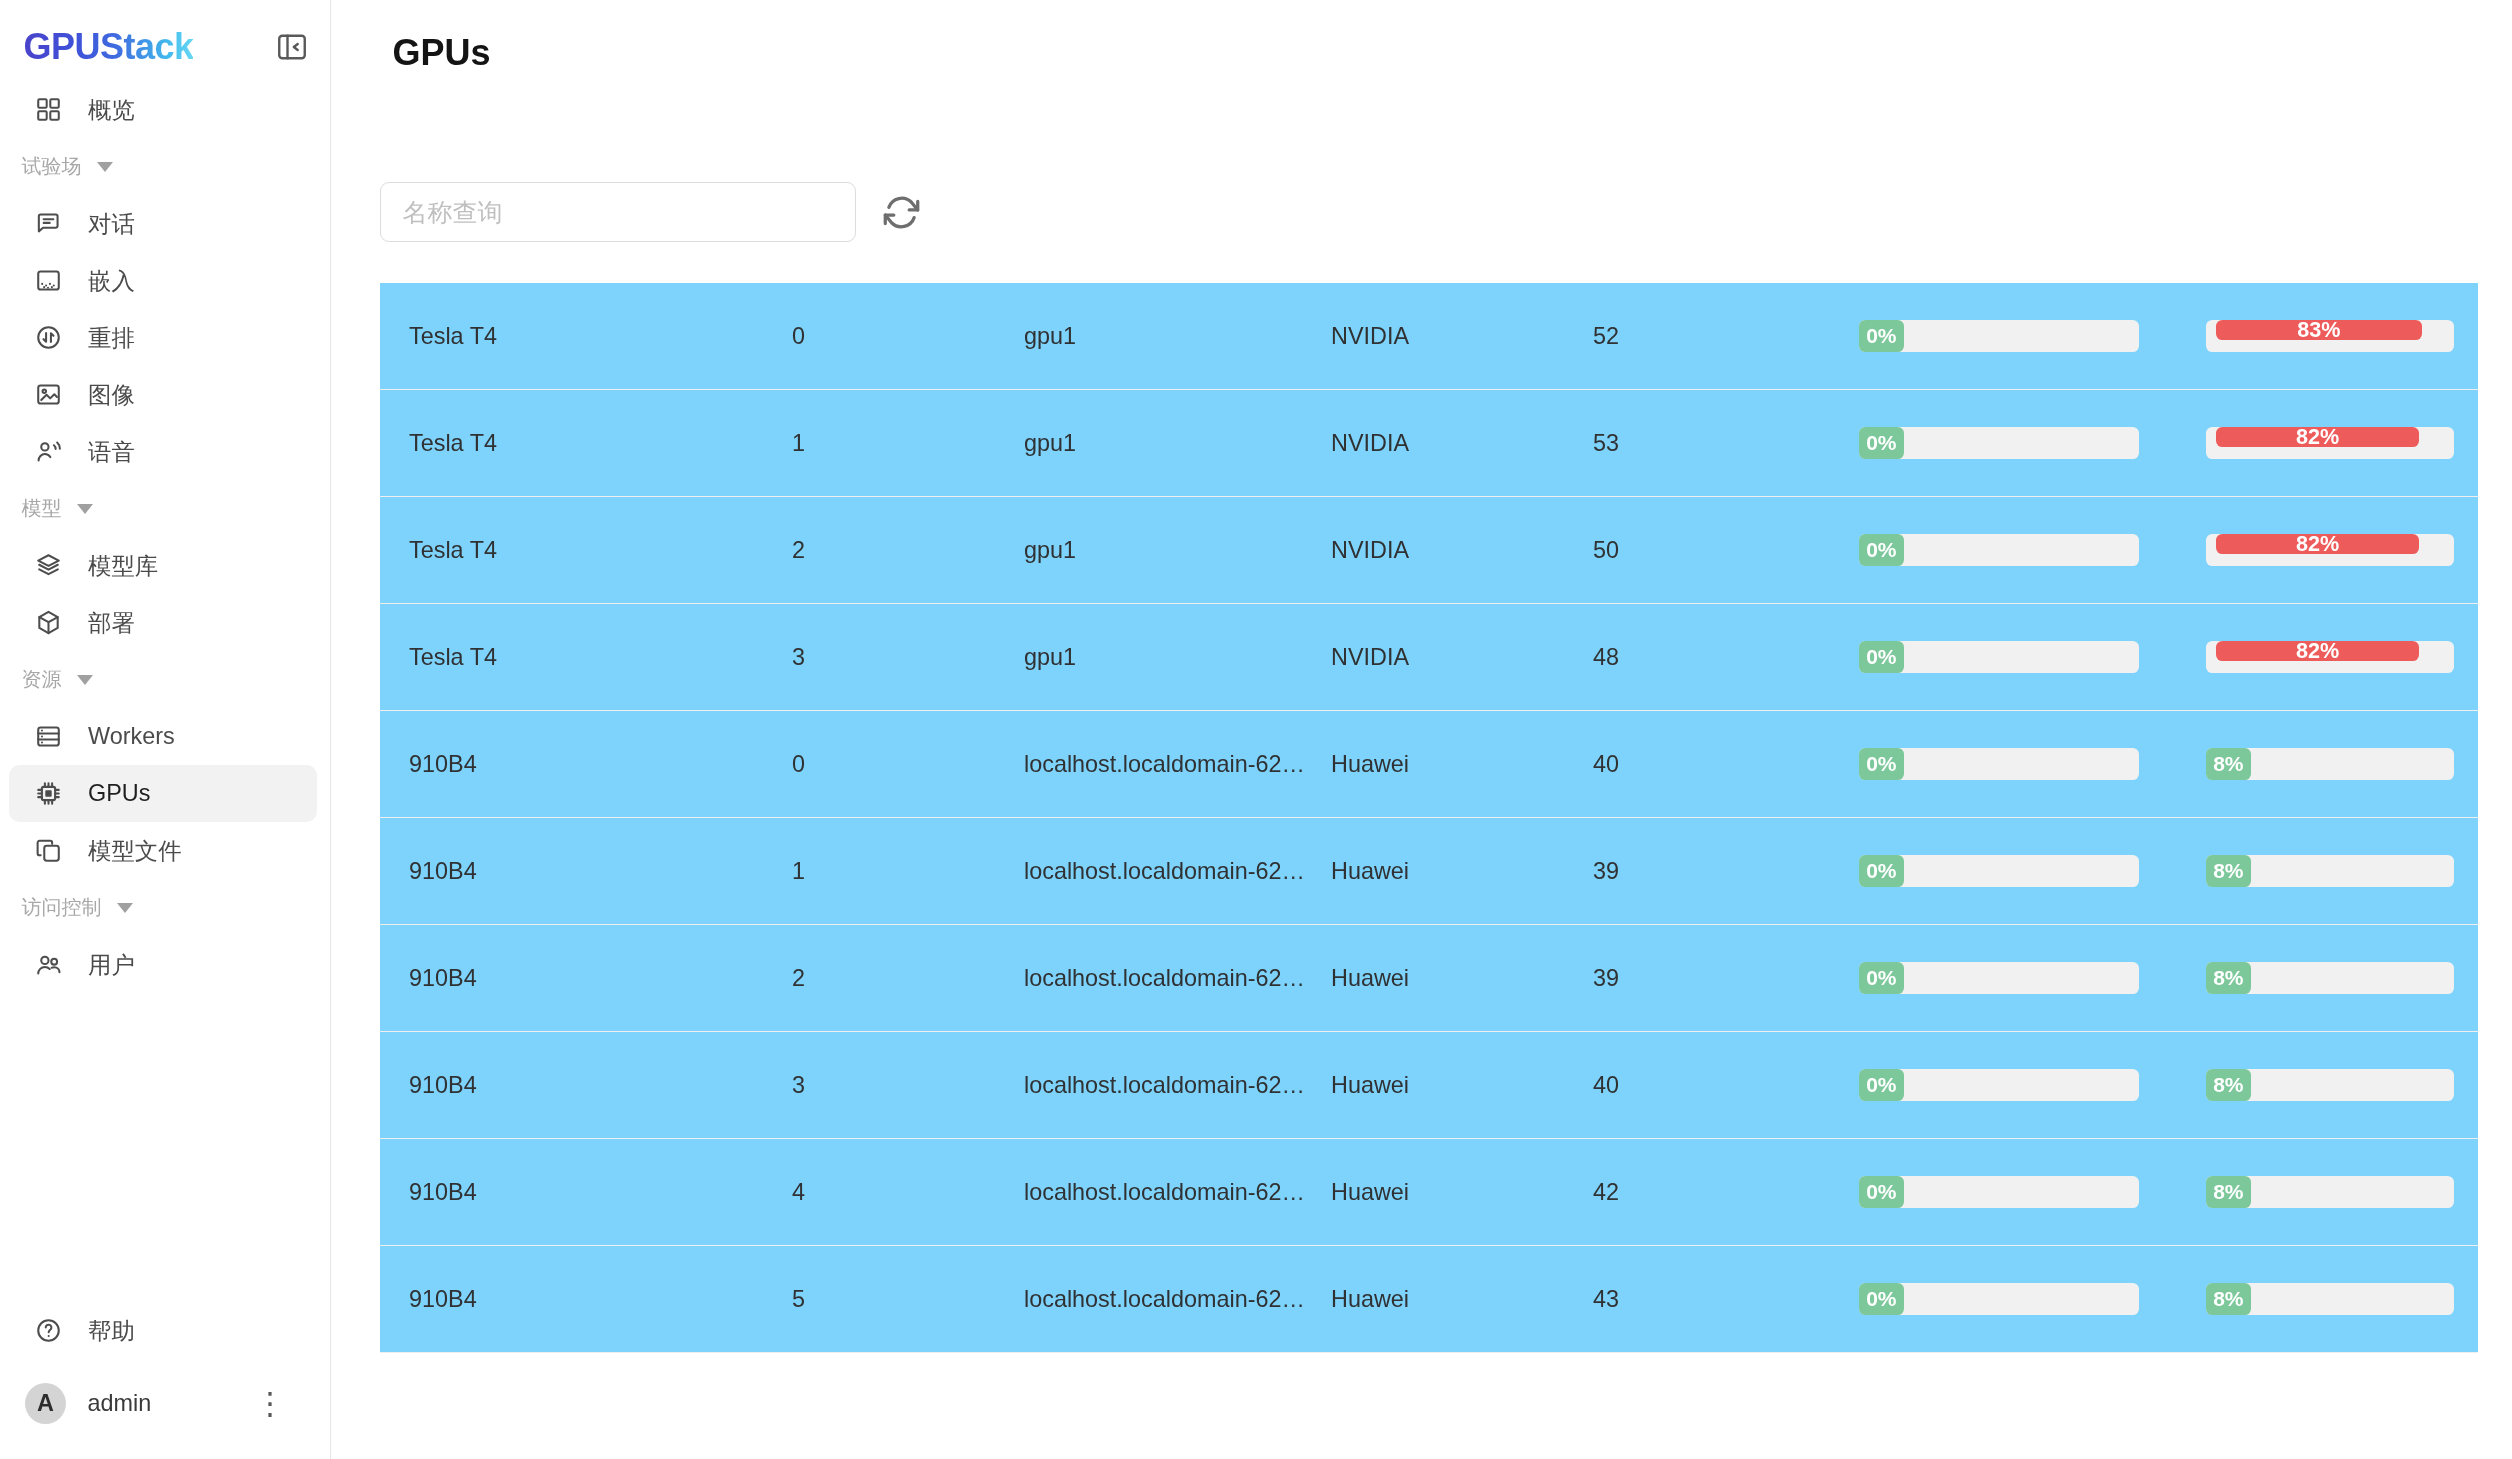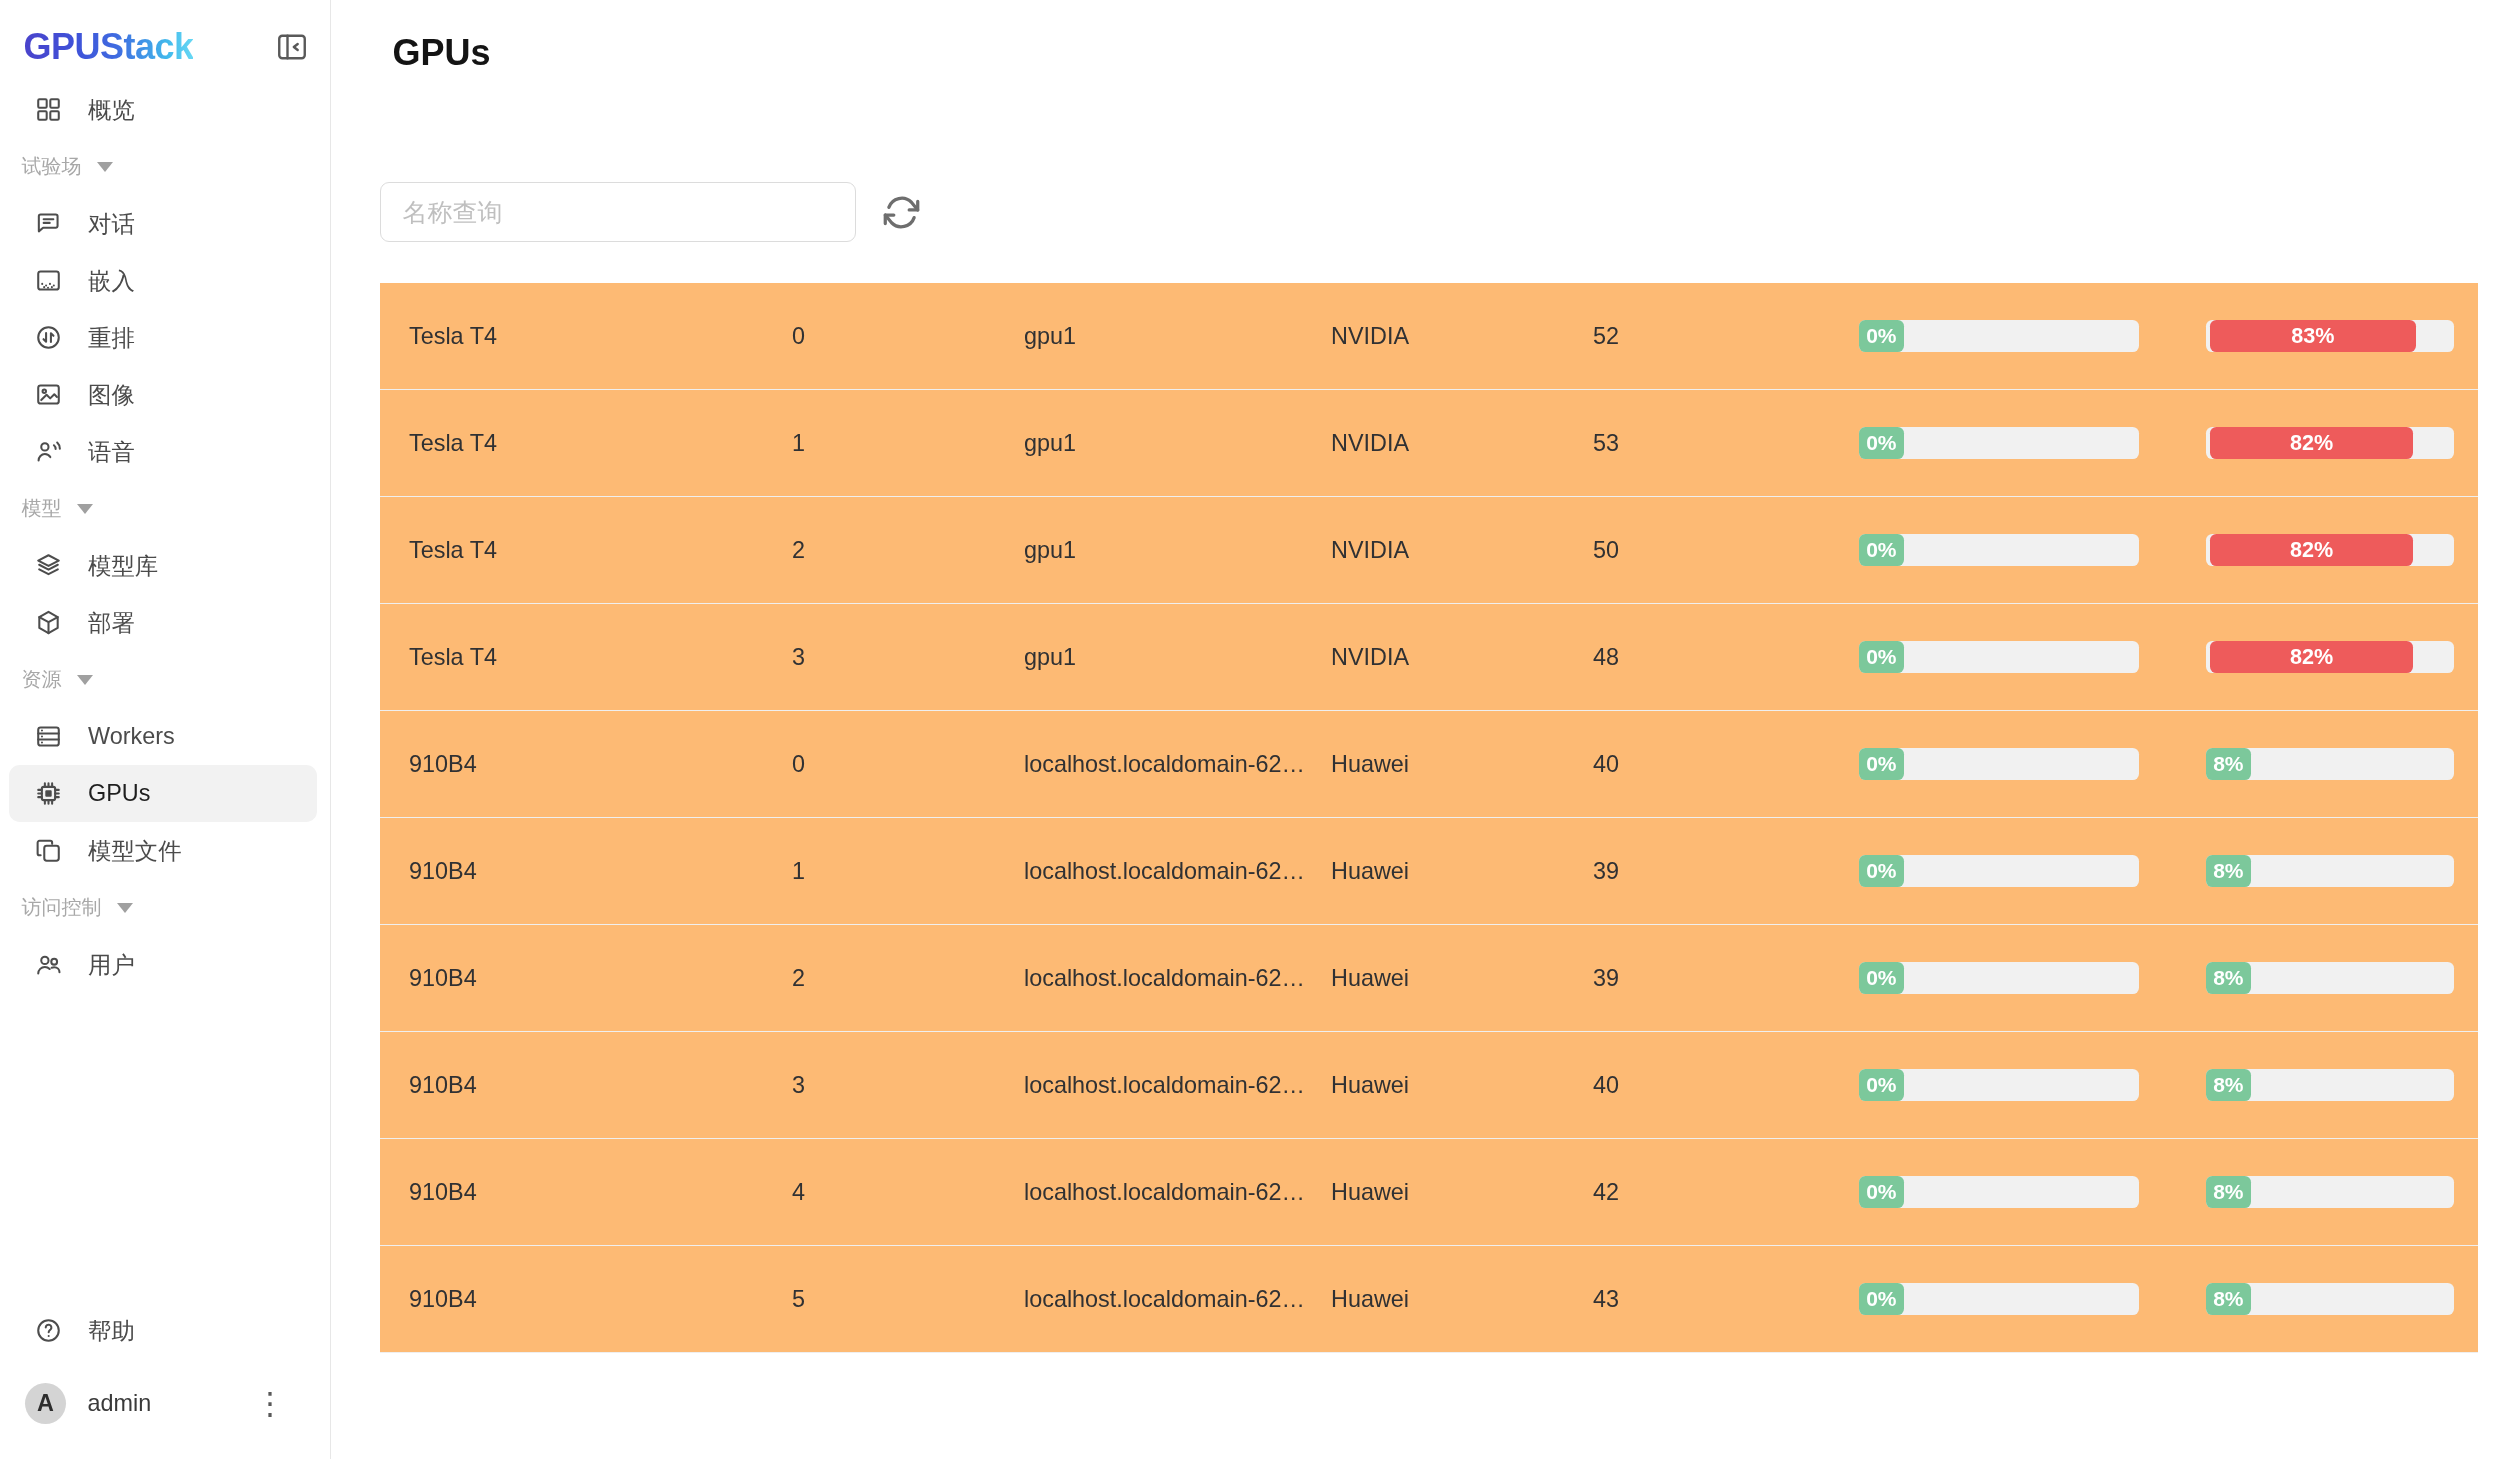--- a/index.html
+++ b/index.html
@@ -87,35 +87,35 @@
   .thead {
     height: 72px; background: #f6f6f6; border-radius: 9px 9px 0 0;
     font-weight: 700; font-size: 23.4px; color: #1f1f1f;
   }
   .th { position: relative; padding-left: 18px; }
   .th:first-child { padding-left: 29px; }
   .th + .th::before {
     content: ""; position: absolute; left: 0; top: 50%; transform: translateY(-50%);
     width: 0.9px; height: 31px; background: #dcdcdc;
   }
-  .trow { height: 107px; border-bottom: 0.9px solid #efefef; font-size: 23.4px; color: #303133; background: #fdba74; }
+  .trow { height: 107px; border-bottom: 0.9px solid #efefef; font-size: 23.4px; color: #303133; background: #7dd3fc; }
   .td { padding-left: 18px; overflow: hidden; text-overflow: ellipsis; white-space: nowrap; }
   .td:first-child { padding-left: 29px; }
 
   .track { position: relative; height: 32px; border-radius: 6.3px; background: #f1f1f1; }
   .track.gpu { width: 280px; }
   .track.vram { width: 248px; }
   .bar-badge {
     position: absolute; left: 0; top: 0; height: 32px; min-width: 43px;
     border-radius: 6.3px; padding: 0 7.2px;
     color: #fff; font-size: 21px; font-weight: 700;
     display: flex; align-items: center; justify-content: center;
   }
   .bar-fill {
-    position: absolute; left: 4px; top: 0; height: 32px; border-radius: 6.3px;
+    position: absolute; left: 10px; top: 0; height: 20px; border-radius: 6.3px;
     color: #fff; font-size: 21.6px; font-weight: 700;
     display: flex; align-items: center; justify-content: center;
   }
 </style>
 </head>
 <body>
 
 <div class="app">
 
   <aside class="sidebar">

